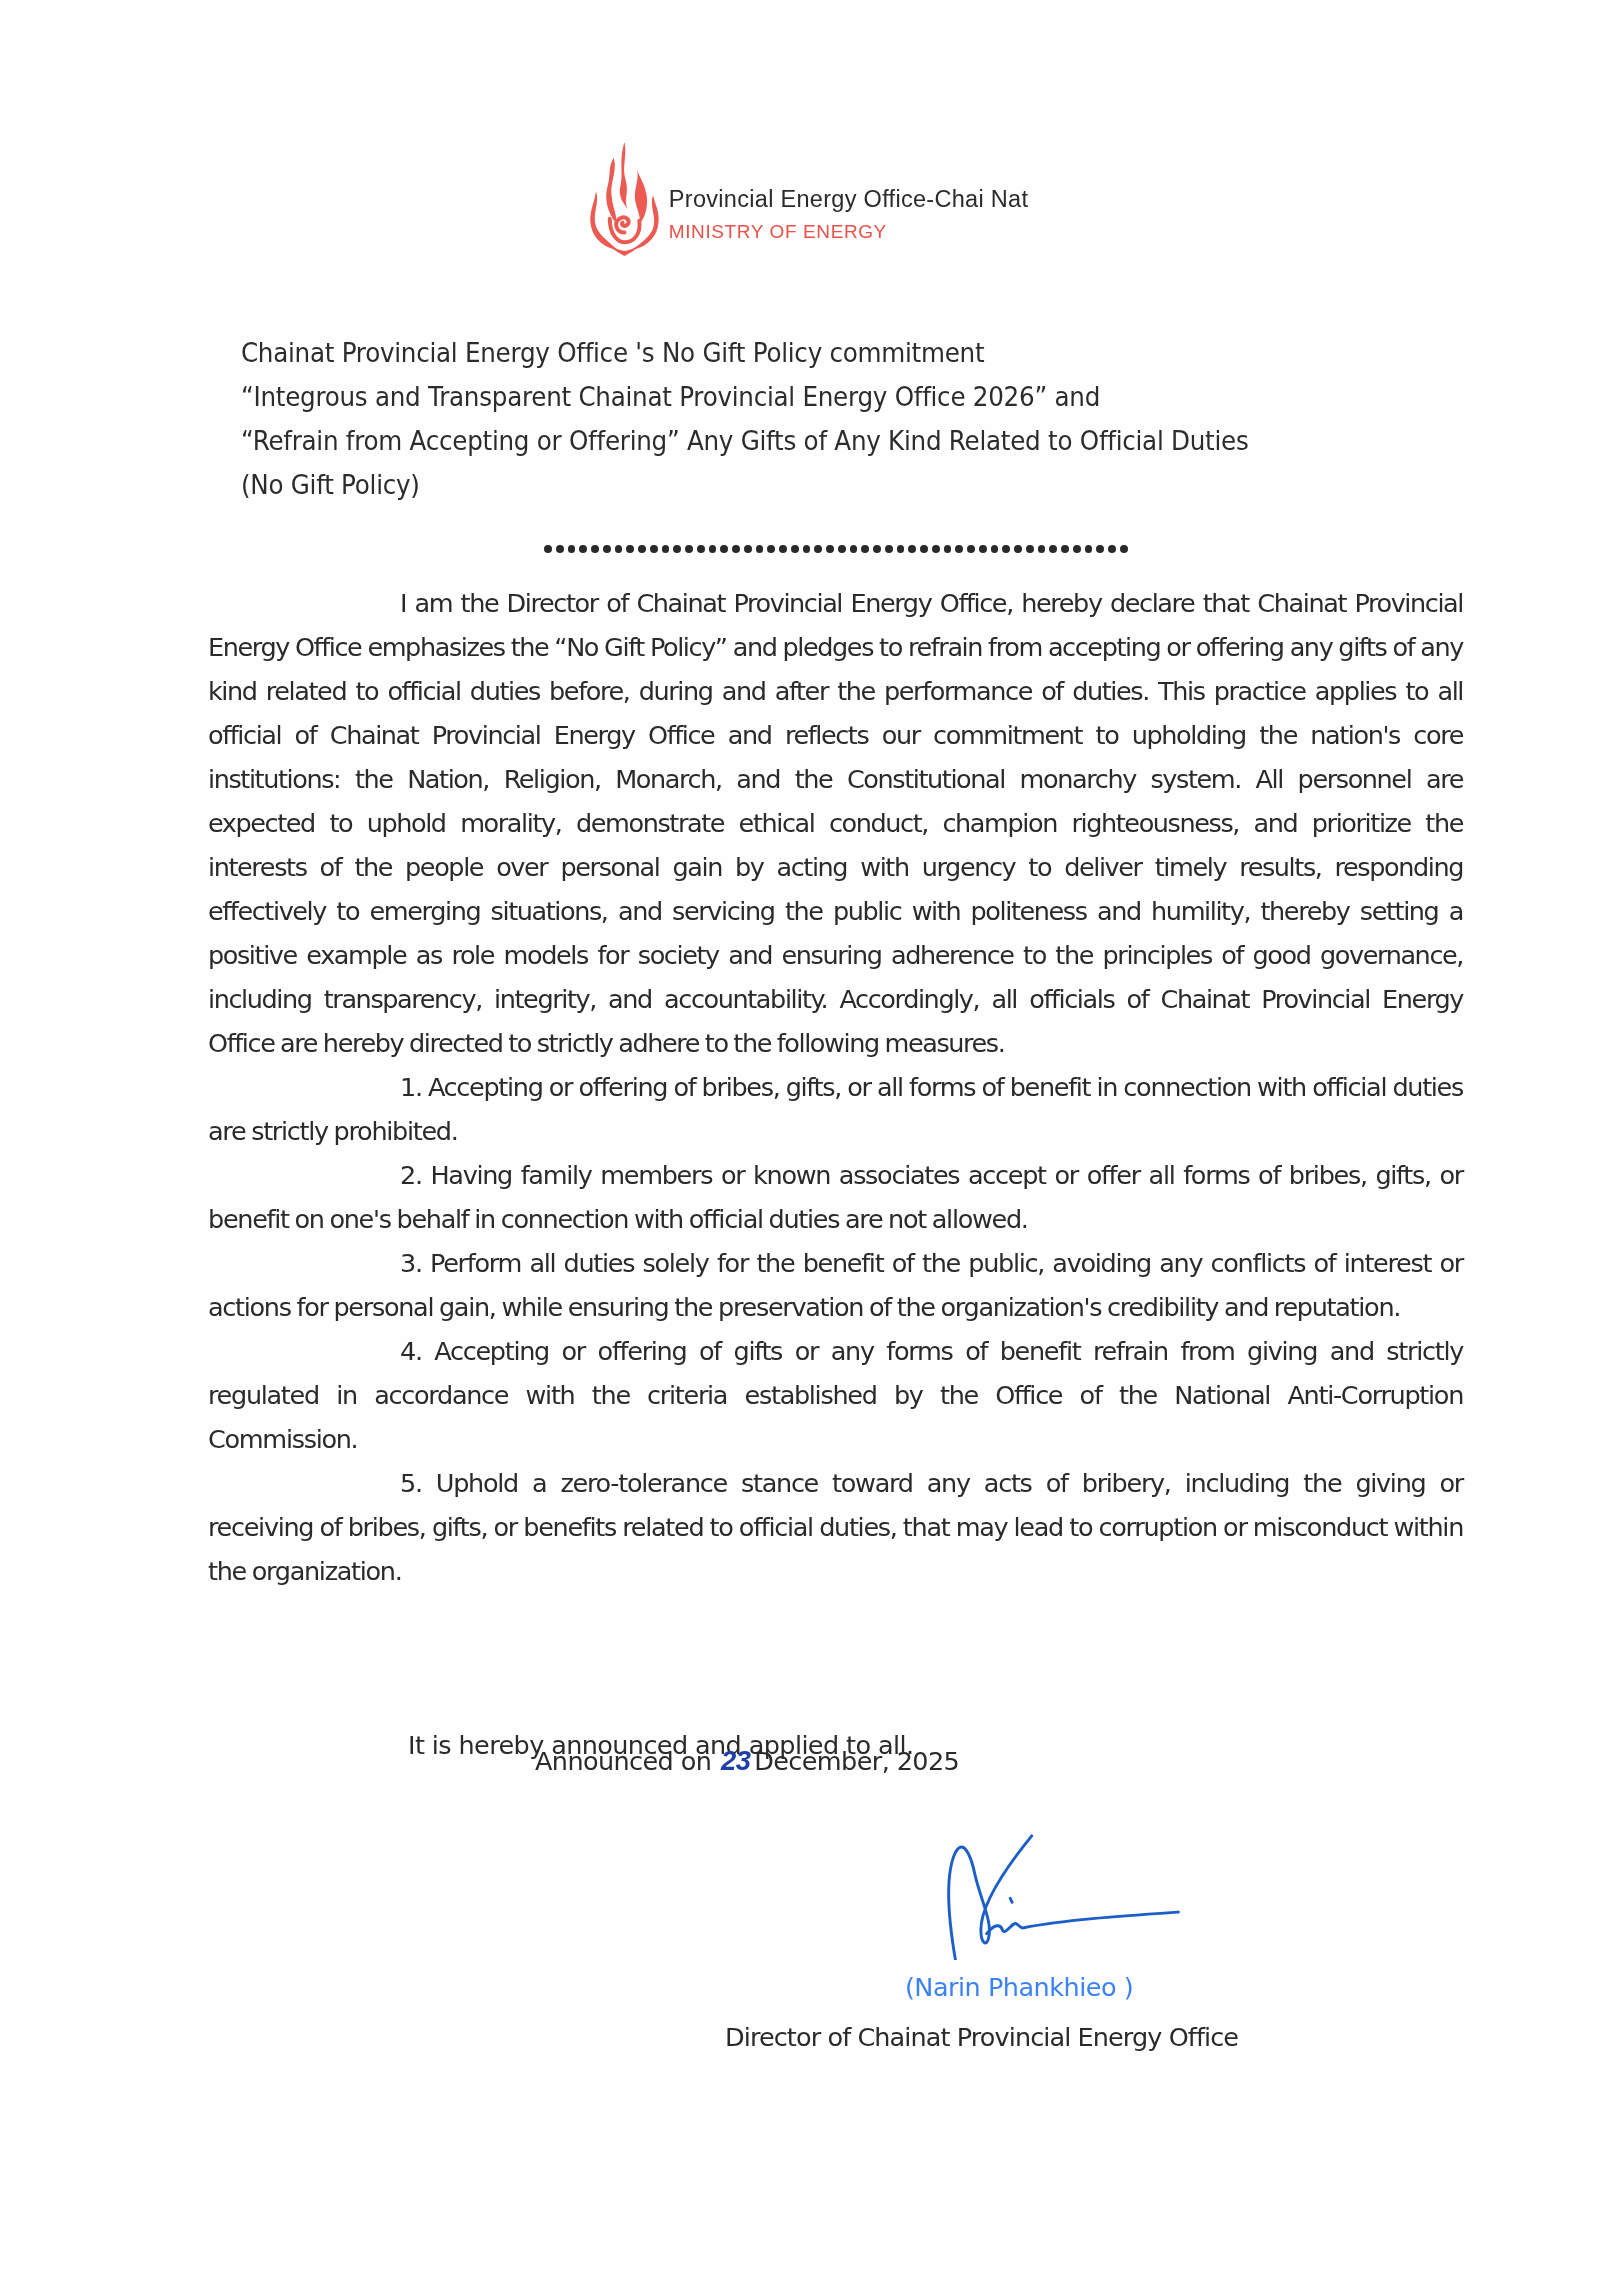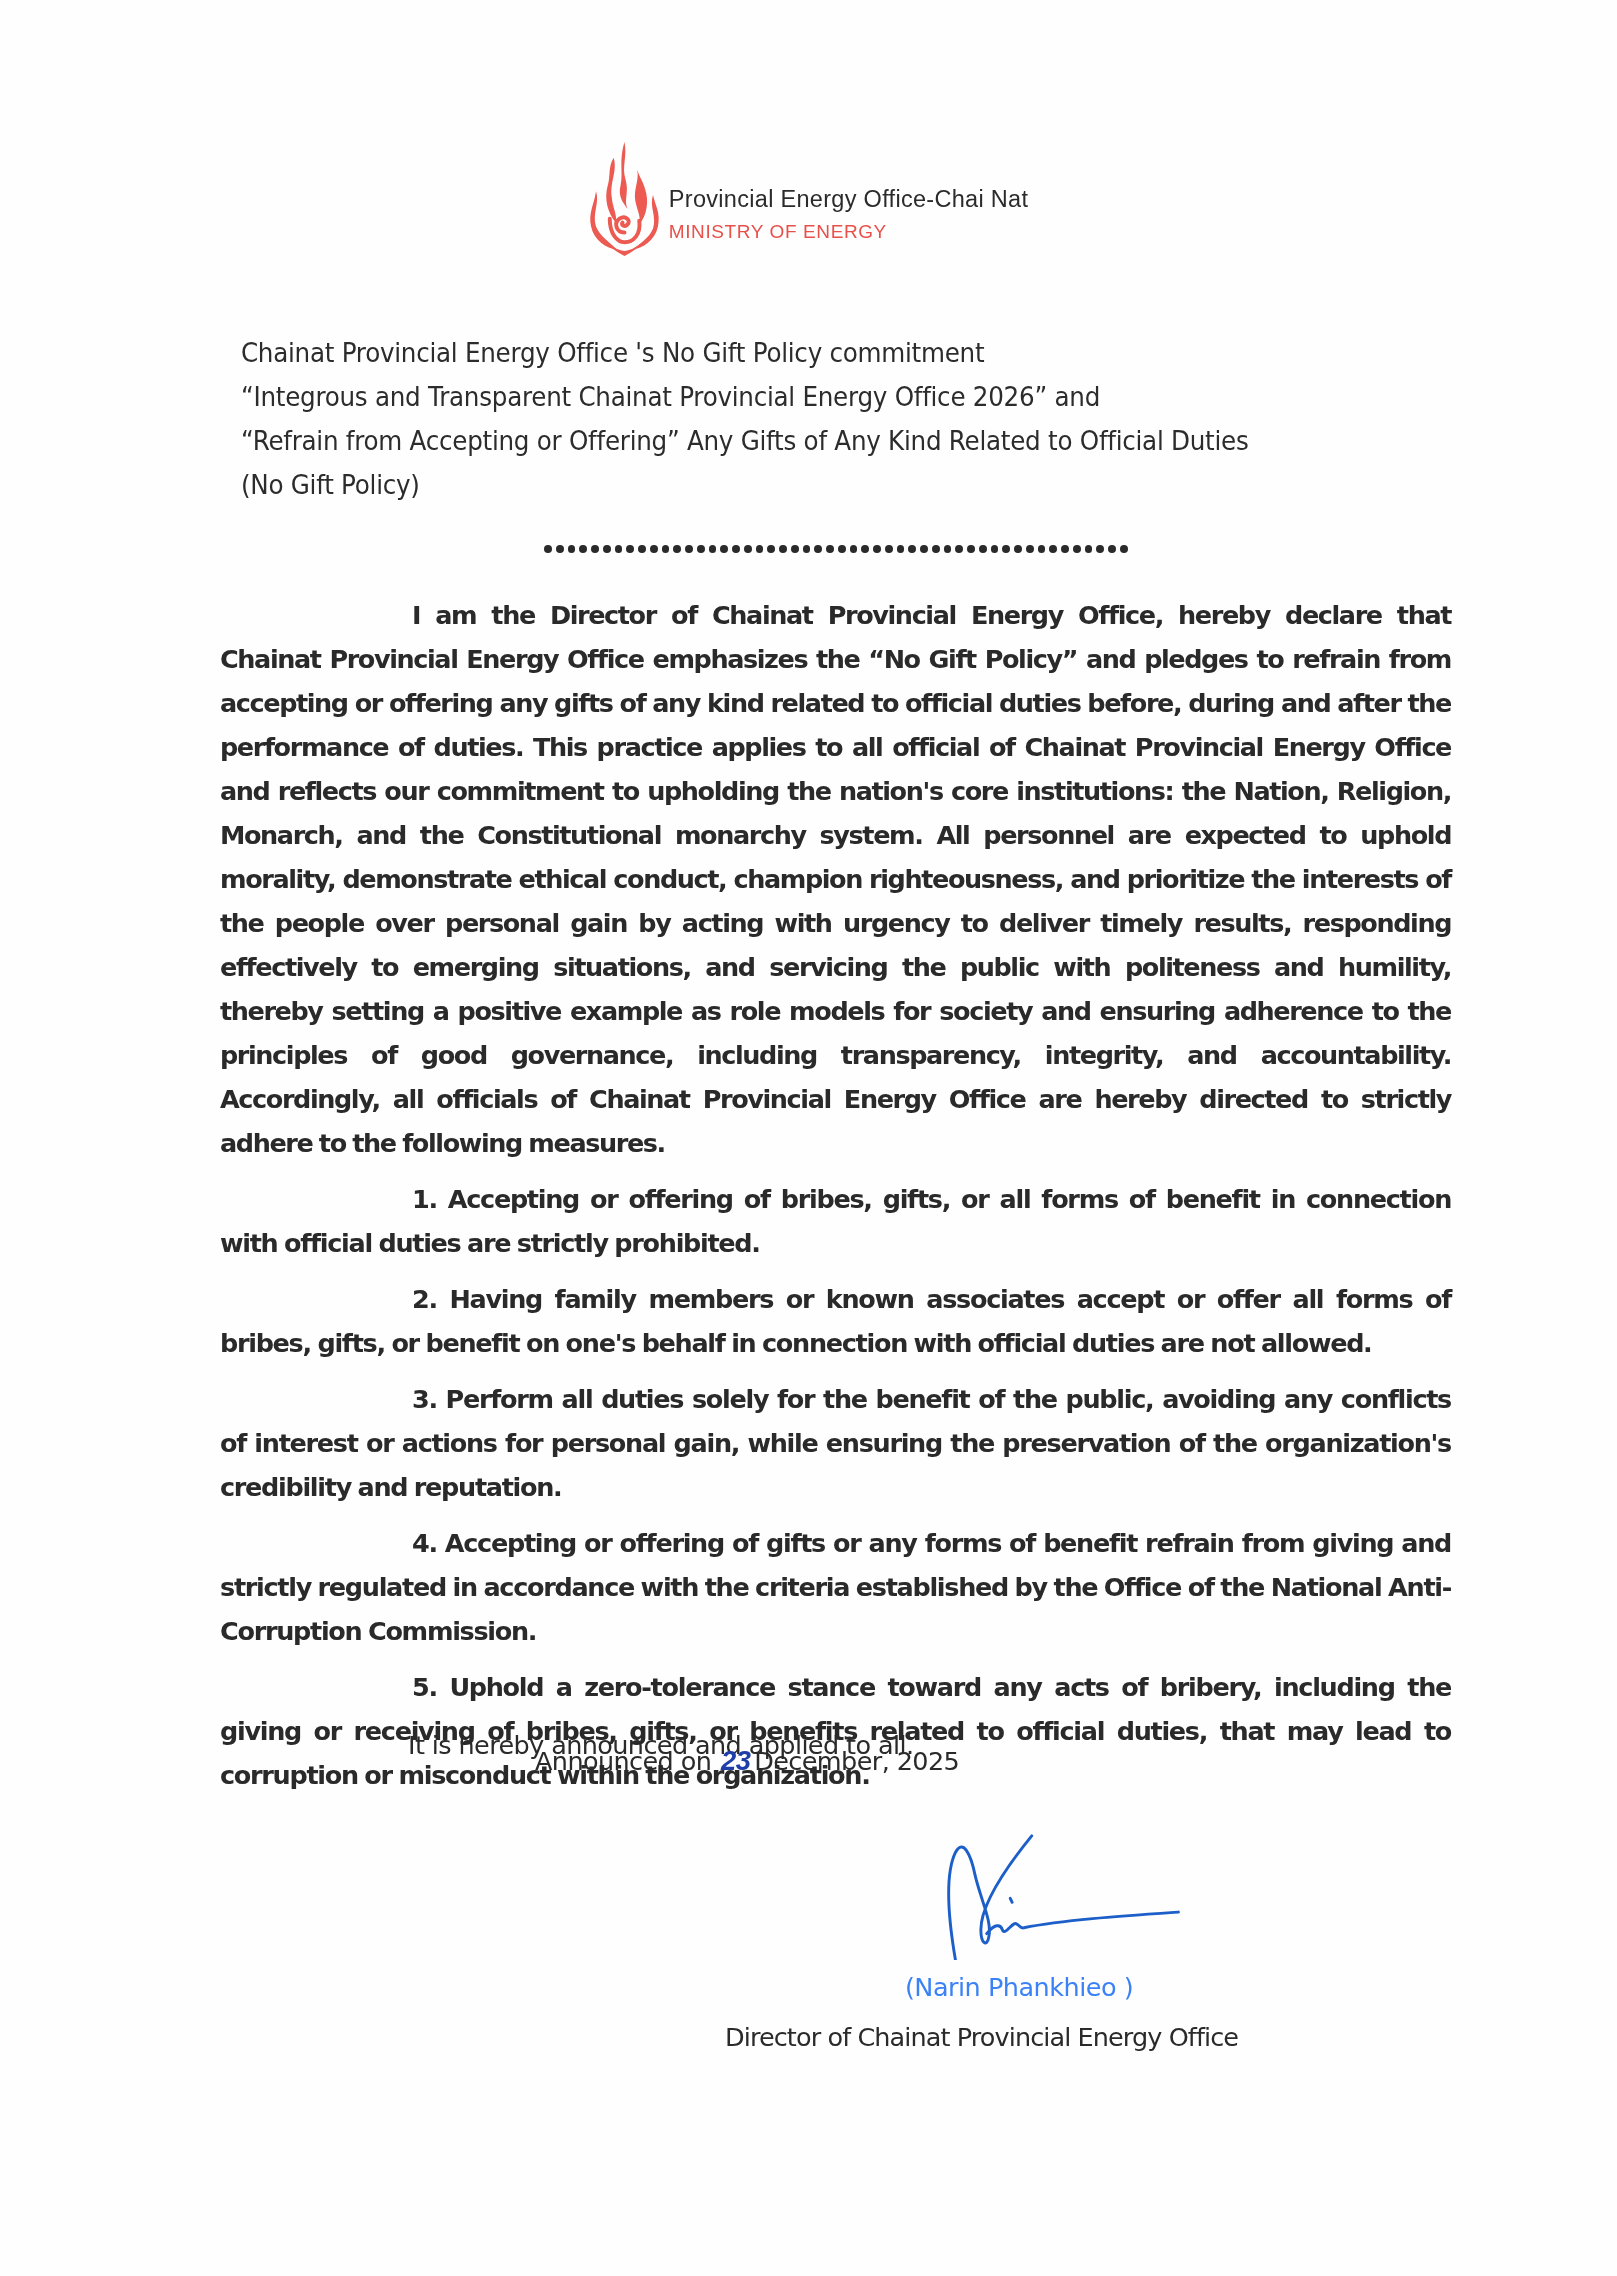--- a/index.html
+++ b/index.html
@@ -93,26 +93,25 @@
     position: absolute;
     left: 208px;
     top: 581px;
     width: 1255px;
     font-family: "DejaVu Sans", sans-serif;
     font-size: 25.5px;
     line-height: 44px;
     color: #2a2a2a;
   }
   .para {
-    margin: 12px;
+    margin: 0;
     text-align: justify;
     text-indent: 192px;
     letter-spacing: -1.3px;
     word-spacing: -1px;
-    font-weight: bold;
   }
   .para.lead { letter-spacing: -1.4px; }
   .closing {
     position: absolute;
     left: 408px;
     top: 1686px;
     font-family: "DejaVu Sans", sans-serif;
     font-size: 25.5px;
     color: #2a2a2a;
     letter-spacing: -0.6px;

